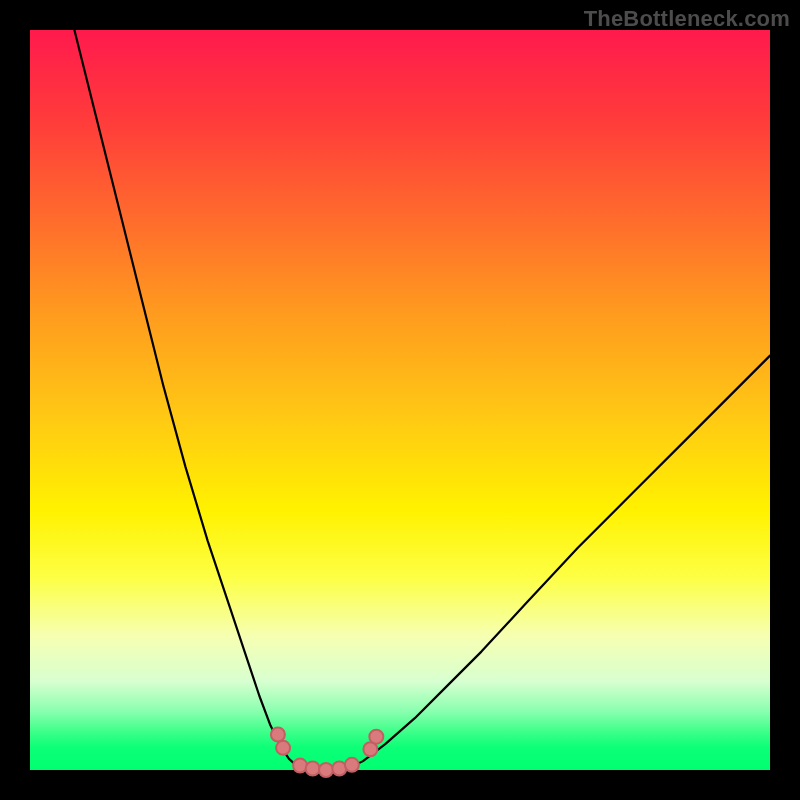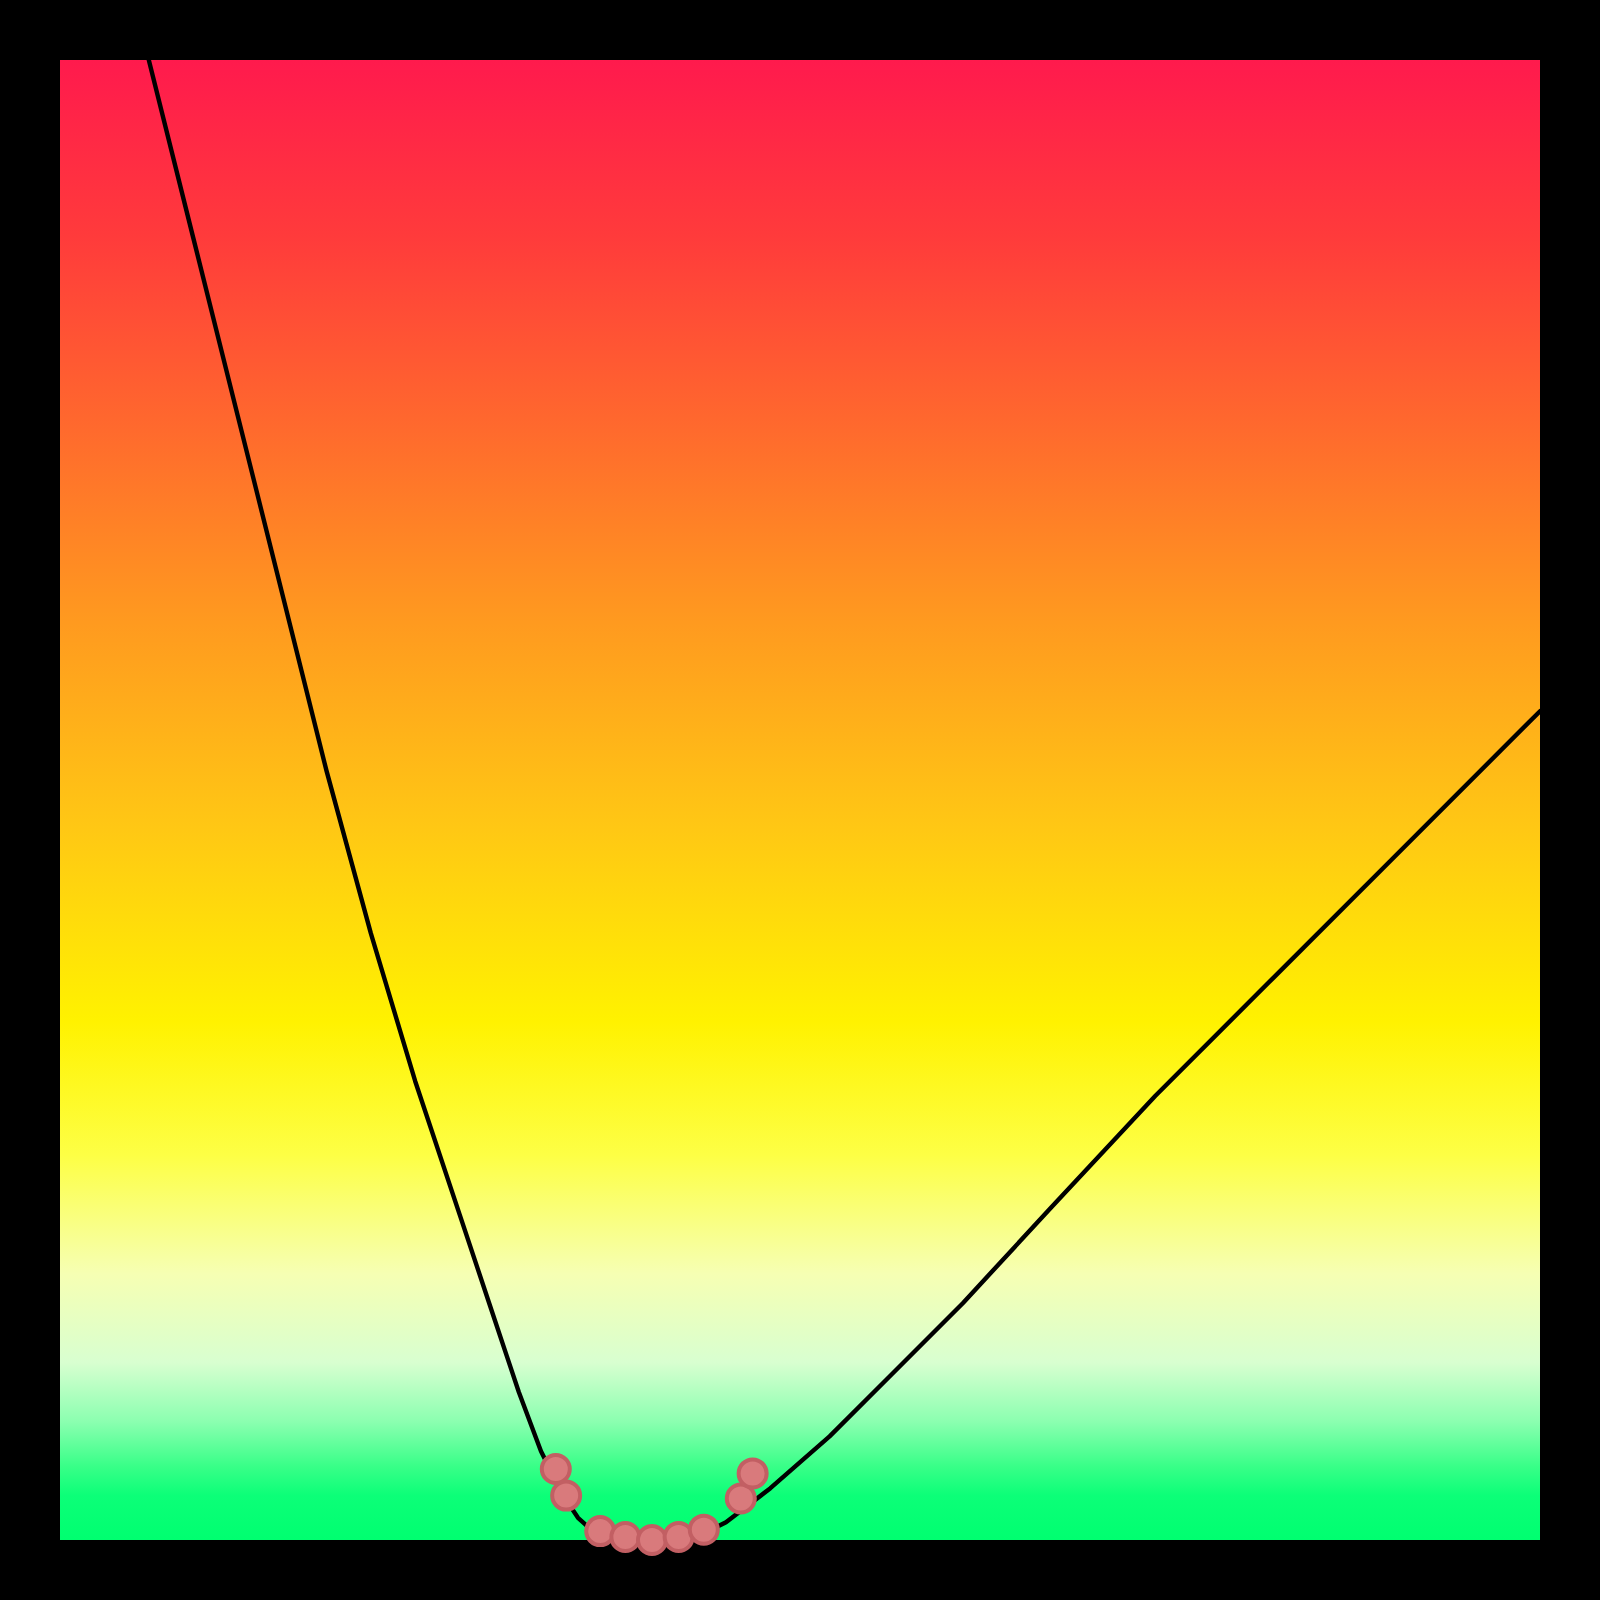--- a/index.html
+++ b/index.html
@@ -66,20 +66,21 @@
   .marker {
     fill: #d97a7c;
     stroke: #c25f63;
     stroke-width: 2;
   }
 </style>
 </head>
 <body>
 
 <div class="frame">
+  <div class="watermark">TheBottleneck.com</div>
 
   <div class="plot-area">
     <svg class="overlay" viewBox="0 0 740 740">
       <path id="curve-left" class="curve" d="M44.40 0.00 L66.60 88.80 L88.80 177.60 L111.00 266.40 L133.20 355.20 L155.40 436.60 L177.60 510.60 L199.80 577.20 L214.60 621.60 L229.40 666.00 L240.50 695.60 L251.60 717.80 L259.00 728.90 L266.40 735.56 L273.80 738.52"></path>
       <path id="curve-floor" class="curve" d="M273.80 738.52 L281.20 739.63 L288.60 740.00 L296.00 740.00 L303.40 740.00 L310.80 739.63 L318.20 738.52"></path>
       <path id="curve-right" class="curve" d="M318.20 738.52 L333.00 731.12 L355.20 714.10 L384.80 688.20 L414.40 658.60 L451.40 621.60 L495.80 573.50 L547.60 518.00 L606.80 458.80 L666.00 399.60 L740.00 325.60"></path>
       <g id="markers">
           <rect x="240.90" y="697.48" width="14" height="14" rx="7" ry="7" class="marker"></rect>
           <rect x="246.08" y="710.80" width="14" height="14" rx="7" ry="7" class="marker"></rect>
           <rect x="263.10" y="728.56" width="14" height="14" rx="7" ry="7" class="marker"></rect>

